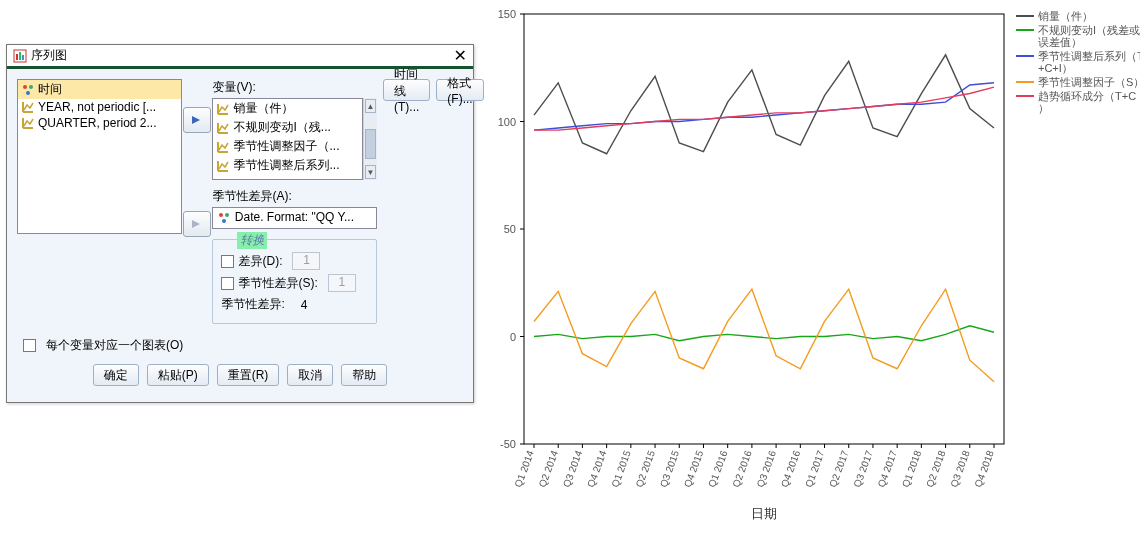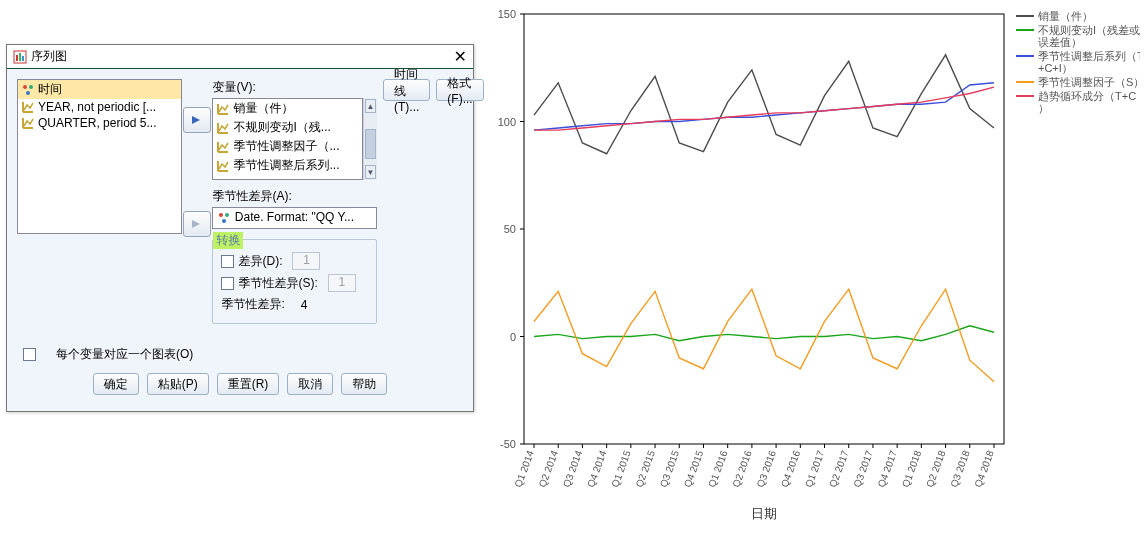--- a/index.html
+++ b/index.html
@@ -1,45 +1,45 @@
 <!DOCTYPE html>
 <html><head>
 <meta charset="utf-8">
 <style>
   * { box-sizing: border-box; font-family: "Microsoft YaHei", Arial, sans-serif; font-size: 12px; }
   body { margin: 0; padding: 0; width: 1144px; height: 534px; position: relative; background: #fff; }
   
   .dialog { position: absolute; left: 6px; top: 44px; width: 468px; border: 1px solid #777; background: #f0f5fb; box-shadow: 1px 1px 3px rgba(0,0,0,.2); }
-  .titlebar { height: 24px; background: #fff; display: flex; align-items: center; padding: 0 6px; border-bottom: 1px solid #14532d; }
+  .titlebar { height: 24px; background: #fff; display: flex; align-items: center; padding: 0 6px; border-bottom: 3px solid #14532d; }
   .titlebar .title { flex: 1; }
   .titlebar .icon { width: 14px; height: 14px; margin-right: 4px; }
   .titlebar .close { font-size: 16px; line-height: 14px; }
   .body { padding: 10px 10px 6px 10px; }
   .cols { display: flex; }
   .leftcol { width: 170px; }
   .midcol { width: 32px; display: flex; flex-direction: column; align-items: center; }
   .rightcol { width: 170px; }
   .btncol { width: 80px; display: flex; gap: 6px; margin-left: 6px; }
   .listbox { background: #fff; border: 1px solid #889; height: 92px; overflow: hidden; }
   .listrow { padding: 1px 3px; display: flex; align-items: center; gap: 3px; white-space: nowrap; }
   .listrow.sel { background: #fde8a8; }
   .var-icon { width: 14px; height: 14px; display:inline-block; }
   .label-above { margin-bottom: 2px; }
   .movebtn { width: 28px; height: 26px; background: linear-gradient(#fdfdfd,#e3eaf2); border: 1px solid #9aa5b4; border-radius: 3px; display: flex; justify-content: center; align-items: center; margin-top: 28px; }
   .movebtn.small { margin-top: 16px; }
   .groupbox { border: 1px solid #b9c7db; border-radius: 2px; margin-top: 10px; padding: 8px 8px 6px 8px; position: relative; }
-  .groupbox .legend { position: absolute; top: -8px; left: 0; background: #bef264; padding: 0 3px; color: #5c7aa6; }
+  .groupbox .legend { position: absolute; top: -8px; left: 24px; background: #86efac; padding: 0 3px; color: #5c7aa6; font-style: italic; }
   .chkline { display: flex; align-items: center; gap: 4px; margin: 4px 0; }
   .chkbox { width: 13px; height: 13px; border: 1px solid #6b7a90; background: #fff; }
   .numfield { width: 28px; height: 18px; border: 1px solid #bcc5d2; background: #f4f6f9; color: #9aa0a8; text-align: center; margin-left: 6px; }
   .rightlabelrow { margin-top: 8px; }
   .axisbox { background: #fff; border: 1px solid #889; height: 22px; padding: 2px 4px; white-space: nowrap; overflow: hidden; }
   .btn { height: 22px; padding: 0 10px; background: linear-gradient(#fdfdfd,#e4ebf4); border: 1px solid #9db0c8; border-radius: 3px; display: inline-flex; align-items: center; }
   .sidebtn { width: 76px; }
-  .bottomchk { margin: 22px 0 4px 6px; display: flex; align-items: center; gap: 20px; }
+  .bottomchk { margin: 13px 0 4px 6px; display: flex; align-items: center; gap: 10px; }
   .buttons { display: flex; justify-content: center; gap: 8px; padding: 6px 0 10px 0; }
   .scrollbar { width: 14px; background: #e8edf4; border-left: 1px solid #c6d0de; display: flex; flex-direction: column; }
   .thumb { background: #c4d0e0; border: 1px solid #a6b4c8; margin: 1px; flex: 0 0 30px; margin-top: 16px; }
   .varwrap { display:flex; }
   .varlist { flex:1; }
   .scrollbtn { height: 14px; border: 1px solid #a6b4c8; margin:1px; display:flex;align-items:center;justify-content:center;font-size:8px;color:#556; }
   .scrollbtn:first-child { margin-bottom:0; }
   
   .chartarea { position:absolute; left:484px; top:4px; width:656px; height:530px; }
   .chartsvg { width: 100%; height: 100%; }
@@ -85,21 +85,21 @@
                   <path d="M3 10 L6 5 L9 8 L12 3" stroke="#c8a636" stroke-width="1.5" fill="none"></path>
                 </svg></span>
               <span>YEAR, not periodic [...</span>
             </div>
             <div class="listrow">
               <span class="var-icon"><svg viewBox="0 0 14 14">
                   <line x1="2" y1="12" x2="12" y2="12" stroke="#c8a636" stroke-width="2"></line>
                   <line x1="2" y1="12" x2="2" y2="2" stroke="#c8a636" stroke-width="2"></line>
                   <path d="M3 10 L6 5 L9 8 L12 3" stroke="#c8a636" stroke-width="1.5" fill="none"></path>
                 </svg></span>
-              <span>QUARTER, period 5...</span>
+              <span>QUARTER, period 2...</span>
             </div>
           </div>
       </div>
       <div class="midcol">
         <div class="movebtn">
           <svg width="14" height="12" viewBox="0 0 14 12">
               <path d="M2 2 L10 6 L2 10 Z" fill="#3b67b8"></path>
             </svg>
         </div>
         <div class="movebtn small" style="margin-top:78px">

